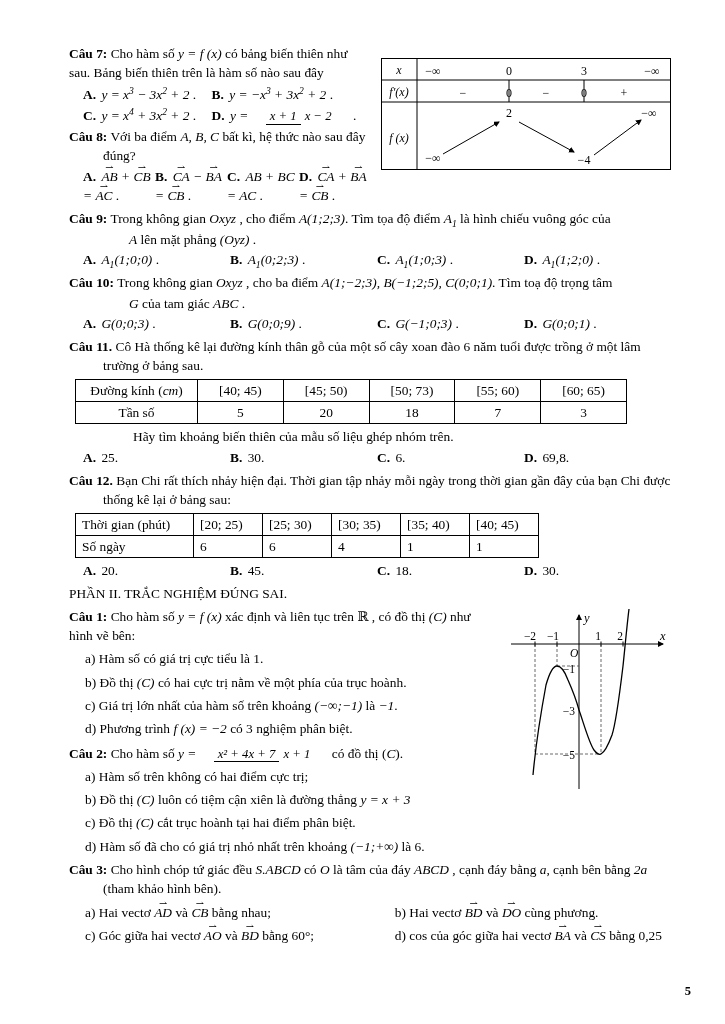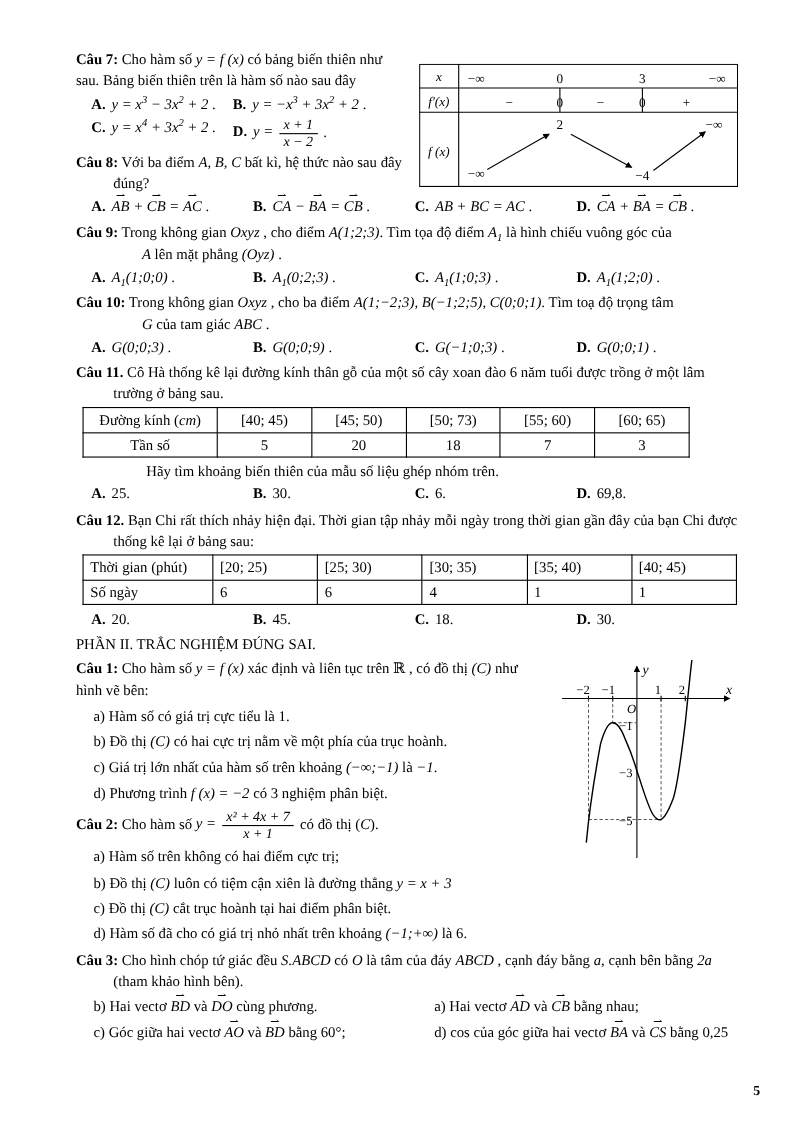--- a/index.html
+++ b/index.html
@@ -13,34 +13,34 @@
   .hang{padding-left:34px;text-indent:-34px}
   .cont{margin-left:60px;margin-bottom:1px}
   .opts2{display:grid;grid-template-columns:1fr 1.3fr;column-gap:6px;row-gap:2px;margin:2px 0 2px 14px}
   .optrow{display:flex;align-items:center;margin:1px 0 3px 14px}
   .optrow .opt{flex:1}
   .opt .ok{margin-right:2px;font-weight:bold}
   .subline{margin-left:64px}
   .dtable{border-collapse:collapse;margin:3px 0 3px 6px;table-layout:fixed}
   .dtable td{border:1px solid #000;padding:1px 6px;height:21px;vertical-align:middle}
   .t11{width:552px}
-  .t12{width:595px}
+  .t12{width:464px}
   .c-center td{text-align:center}
   .c-left td{text-align:left}
   .part2head{font-weight:normal;margin:4px 0 3px}
   .stmt{margin:4px 0 4px 16px}
   .stmts2{display:grid;grid-template-columns:1.06fr 1fr;margin-top:2px}
   .stmts2 .stmt{margin:2px 0 2px 16px}
   .q{margin-bottom:4px}
   .qsec{margin-bottom:4px}
   .bbt{float:right;margin:14px 0 6px 10px}
   .graph{float:right;margin:2px 0 4px 12px}
   .vec{position:relative;display:inline-block;font-style:italic;line-height:1.1;margin-top:3px}
   .vec::before{content:"⇀";position:absolute;left:0;right:0;top:-.78em;font-size:.75em;font-style:normal;text-align:center}
-  .frac{display:inline-flex;flex-direction:column;text-align:center;vertical-align:middle;line-height:1.15;font-size:.95em;margin:0 2px}
+  .frac{display:inline-flex;flex-direction:row;text-align:center;vertical-align:middle;line-height:1.15;font-size:.95em;margin:0 14px}
   .fnum{border-bottom:1px solid #000;padding:0 4px}
   .fden{padding:0 4px}
   .pagenum{position:absolute;right:34px;bottom:24px;font-size:12.5px;font-weight:bold}
   svg text{font-family:"Liberation Serif","DejaVu Serif",serif}
 </style>
 </head>
 <body>
 
 <div class="page">
 
@@ -258,21 +258,21 @@
         <div class="stmt">a) Hàm số trên không có hai điểm cực trị;</div>
         <div class="stmt">b) Đồ thị <span class="mi">(C)</span> luôn có tiệm cận xiên là đường thẳng <span class="mi">y = x + 3</span></div>
         <div class="stmt">c) Đồ thị <span class="mi">(C)</span> cắt trục hoành tại hai điểm phân biệt.</div>
         <div class="stmt">d) Hàm số đã cho có giá trị nhỏ nhất trên khoảng <span class="mi">(−1;+∞)</span> là 6.</div>
       </div>
   </section>
 
   <div class="q">
     <p class="qtext hang"><b class="qlabel">Câu 3:</b> <span>Cho hình chóp tứ giác đều <span class="mi">S.ABCD</span> có <span class="mi">O</span> là tâm của đáy <span class="mi">ABCD</span> , cạnh đáy bằng <span class="mi">a</span>, cạnh bên bằng <span class="mi">2a</span> (tham khảo hình bên).</span></p>
     <div class="stmts2">
+        <div class="stmt">a) Hai vectơ <span class="mi"><span class="vec">AD</span></span> và <span class="mi"><span class="vec">CB</span></span> bằng nhau;</div>
         <div class="stmt">b) Hai vectơ <span class="mi"><span class="vec">BD</span></span> và <span class="mi"><span class="vec">DO</span></span> cùng phương.</div>
-        <div class="stmt">a) Hai vectơ <span class="mi"><span class="vec">AD</span></span> và <span class="mi"><span class="vec">CB</span></span> bằng nhau;</div>
         <div class="stmt">c) Góc giữa hai vectơ <span class="mi"><span class="vec">AO</span></span> và <span class="mi"><span class="vec">BD</span></span> bằng 60°;</div>
         <div class="stmt">d) cos của góc giữa hai vectơ <span class="mi"><span class="vec">BA</span></span> và <span class="mi"><span class="vec">CS</span></span> bằng 0,25</div>
       </div>
   </div>
 
   <div class="pagenum">5</div>
 </div>
 
 </body></html>

